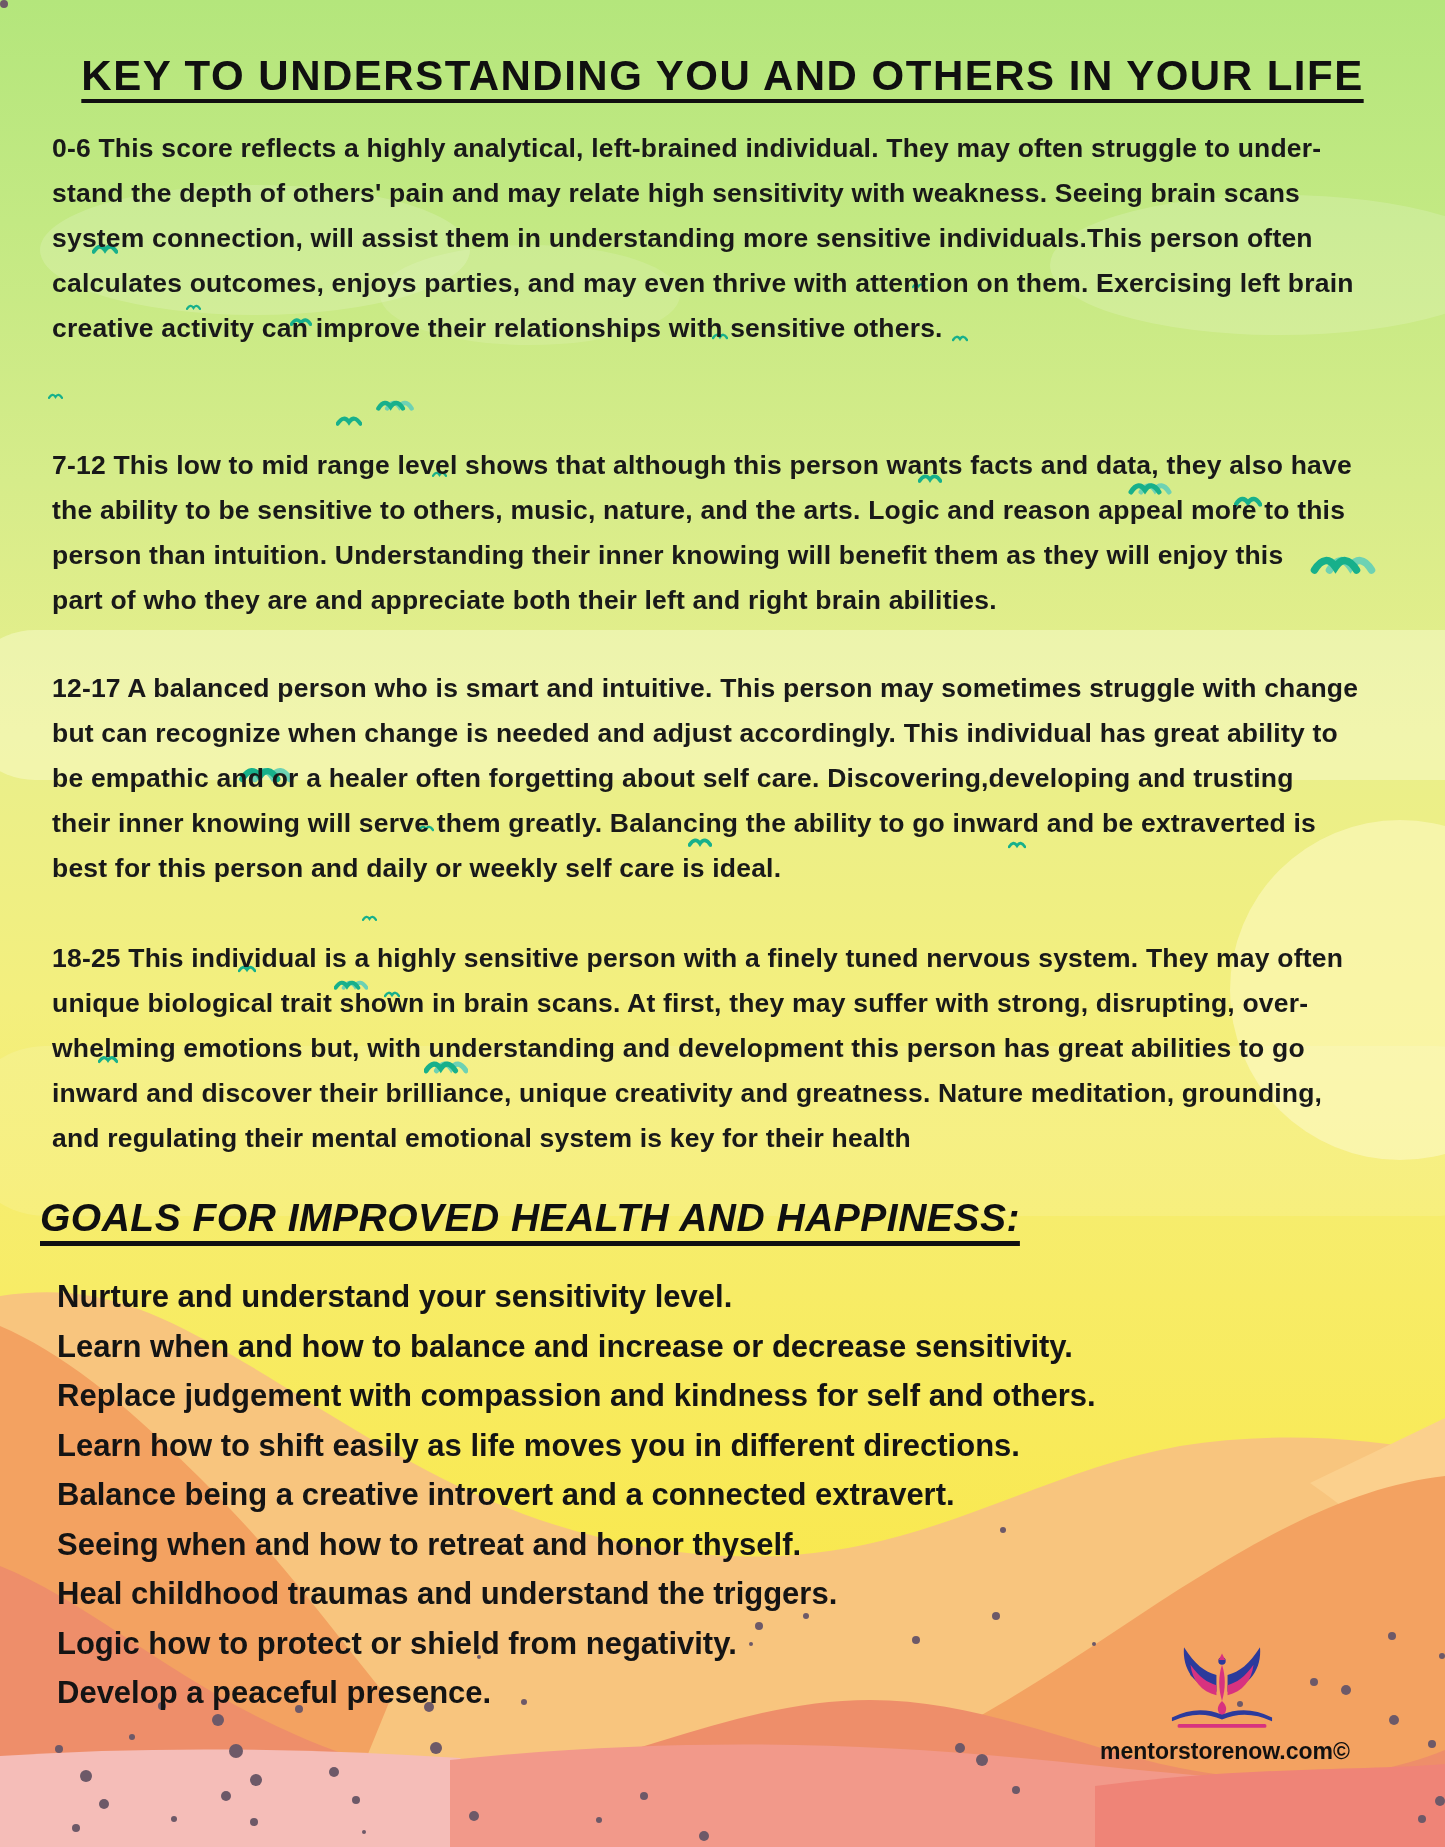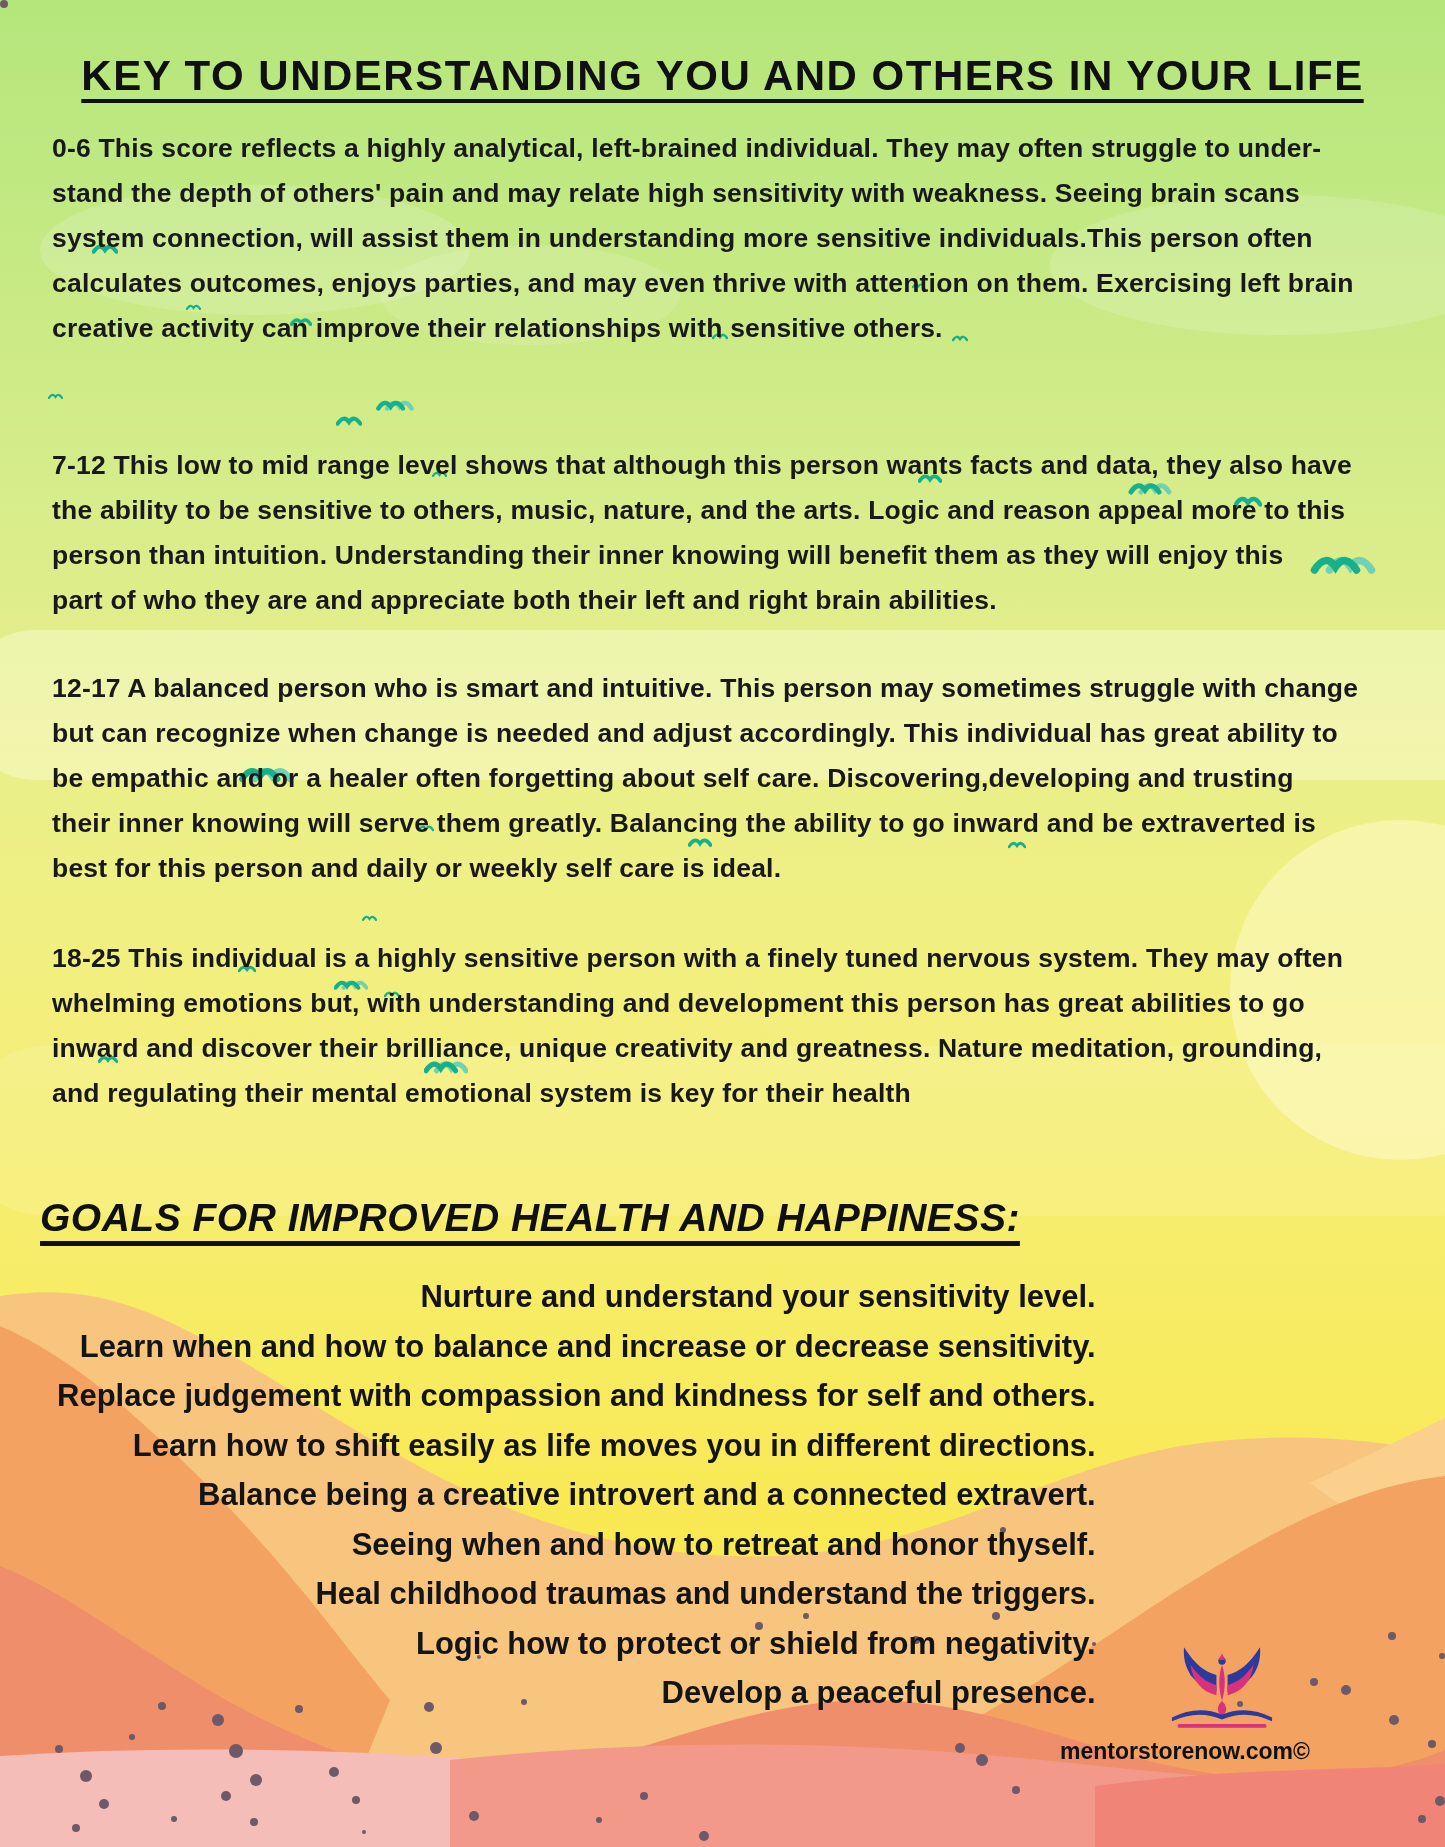--- a/index.html
+++ b/index.html
@@ -33,24 +33,24 @@
     font-size:42px;font-weight:700;letter-spacing:1.5px;color:#101010;
     text-decoration:underline;text-decoration-thickness:4px;text-underline-offset:9px;}
   .para{position:absolute;left:52px;z-index:5;}
   .bline{height:45px;line-height:45px;font-size:26.5px;font-weight:700;color:#191919;
     white-space:nowrap;letter-spacing:0.2px;}
   .p1{top:126px;} .p2{top:443px;} .p3{top:666px;} .p4{top:936px;}
   .goals-h{position:absolute;left:40px;top:1196px;margin:0;z-index:5;
     font-size:39px;font-weight:700;letter-spacing:0.5px;color:#101010;white-space:nowrap;
     text-decoration:underline;text-decoration-thickness:5px;text-underline-offset:10px;font-style:italic;}
   .goal-list{position:absolute;left:57px;top:1272px;z-index:5;}
-  .goal{height:49.5px;line-height:49.5px;font-size:31px;font-weight:700;color:#141414;white-space:nowrap;text-align:right;}
+  .goal{height:49.5px;line-height:49.5px;font-size:31px;font-weight:700;color:#141414;white-space:nowrap;}
   
   .logo{position:absolute;left:1157px;top:1636px;width:130px;height:102px;z-index:5;}
-  .site{position:absolute;left:1060px;top:1738px;width:330px;z-index:5;
+  .site{position:absolute;left:1060px;top:1738px;width:330px;text-align:center;z-index:5;
     font-size:23px;font-weight:700;color:#111;}
 </style>
 </head>
 <body>
 
 <svg width="0" height="0" style="position:absolute">
   <defs>
     <path id="gull" d="M2 12 C7 4 12 4 16 10 C20 4 25 4 30 12" stroke-width="5" stroke-linecap="round" fill="none"></path>
   </defs>
 </svg>
@@ -220,20 +220,21 @@
     </div>
   <div class="para p3">
       <div class="bline">12-17 A balanced person who is smart and intuitive. This person may sometimes struggle with change</div>
       <div class="bline">but can recognize when change is needed and adjust accordingly. This individual has great ability to</div>
       <div class="bline">be empathic and or a healer often forgetting about self care. Discovering,developing and trusting</div>
       <div class="bline">their inner knowing will serve them greatly. Balancing the ability to go inward and be extraverted is</div>
       <div class="bline">best for this person and daily or weekly self care is ideal.</div>
     </div>
   <div class="para p4">
       <div class="bline">18-25 This individual is a highly sensitive person with a finely tuned nervous system. They may often</div>
+      <div class="bline">unique biological trait shown in brain scans. At first, they may suffer with strong, disrupting, over-</div>
       <div class="bline">whelming emotions but, with understanding and development this person has great abilities to go</div>
       <div class="bline">inward and discover their brilliance, unique creativity and greatness. Nature meditation, grounding,</div>
       <div class="bline">and regulating their mental emotional system is key for their health</div>
     </div>
 
   <h2 class="goals-h">GOALS FOR IMPROVED HEALTH AND HAPPINESS:</h2>
   <div class="goal-list">
       <div class="goal">Nurture and understand your sensitivity level.</div>
       <div class="goal">Learn when and how to balance and increase or decrease sensitivity.</div>
       <div class="goal">Replace judgement with compassion and kindness for self and others.</div>

